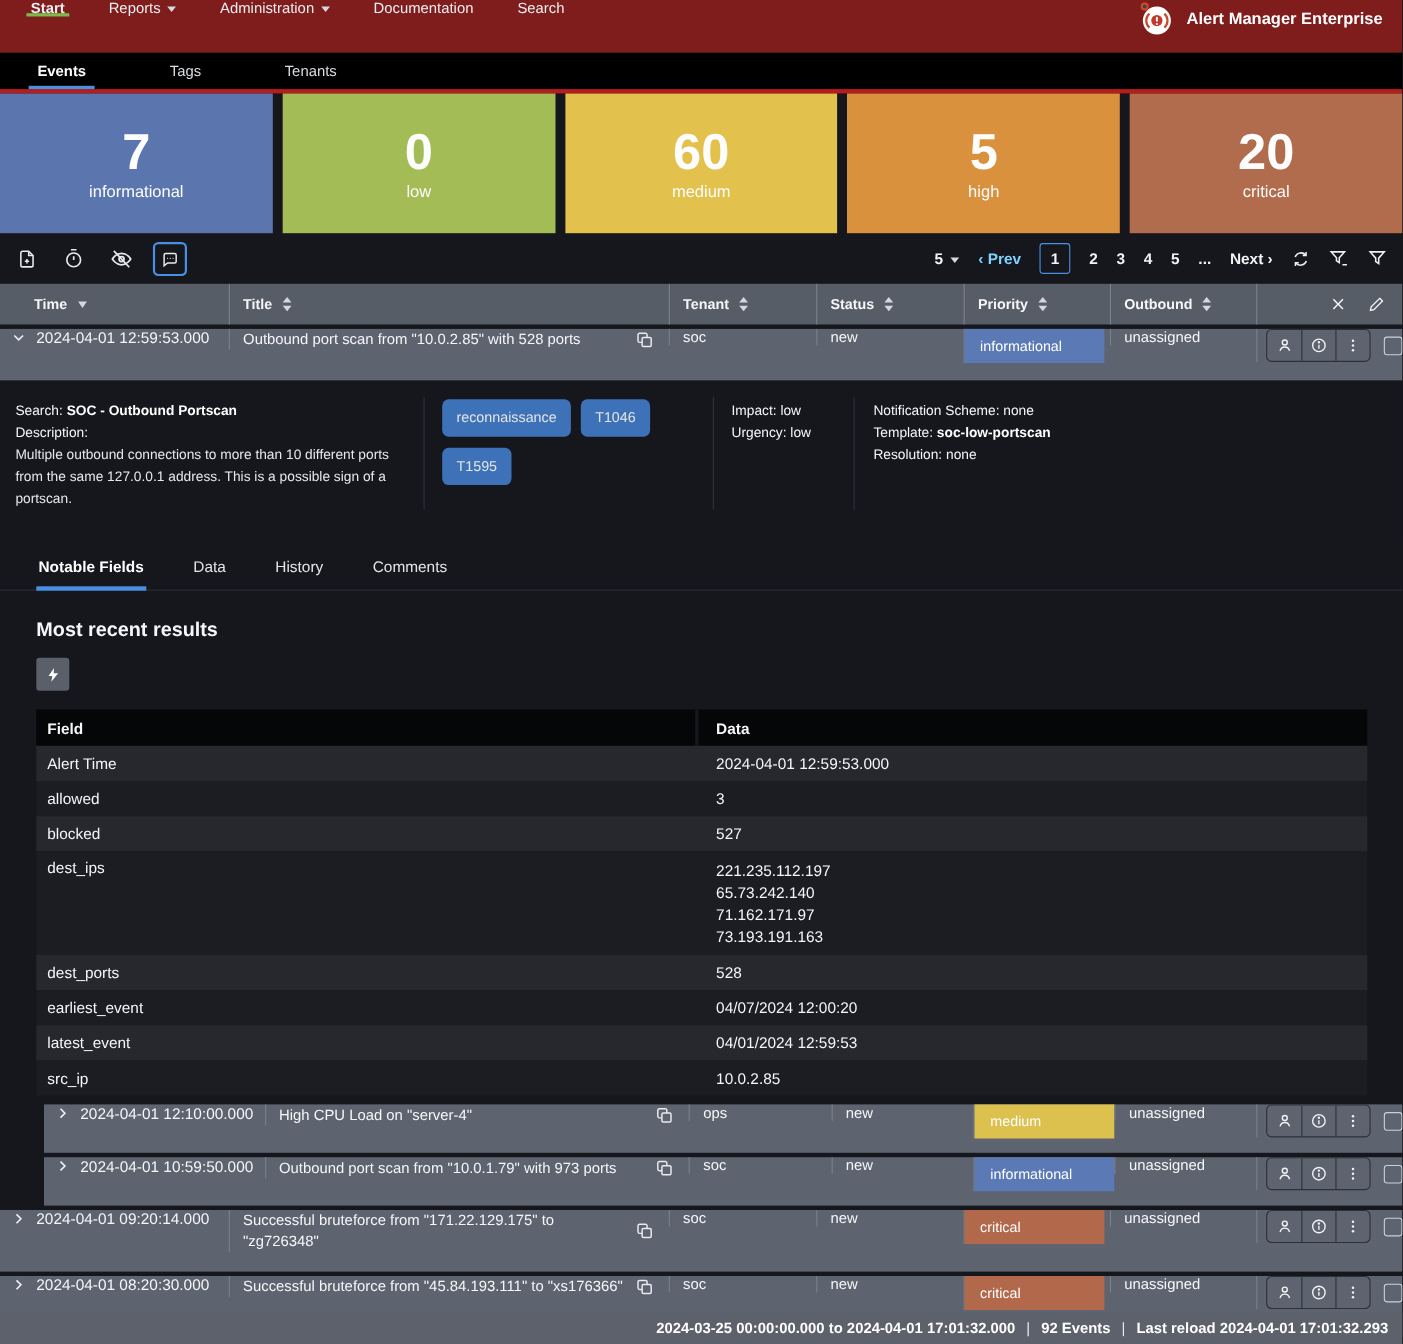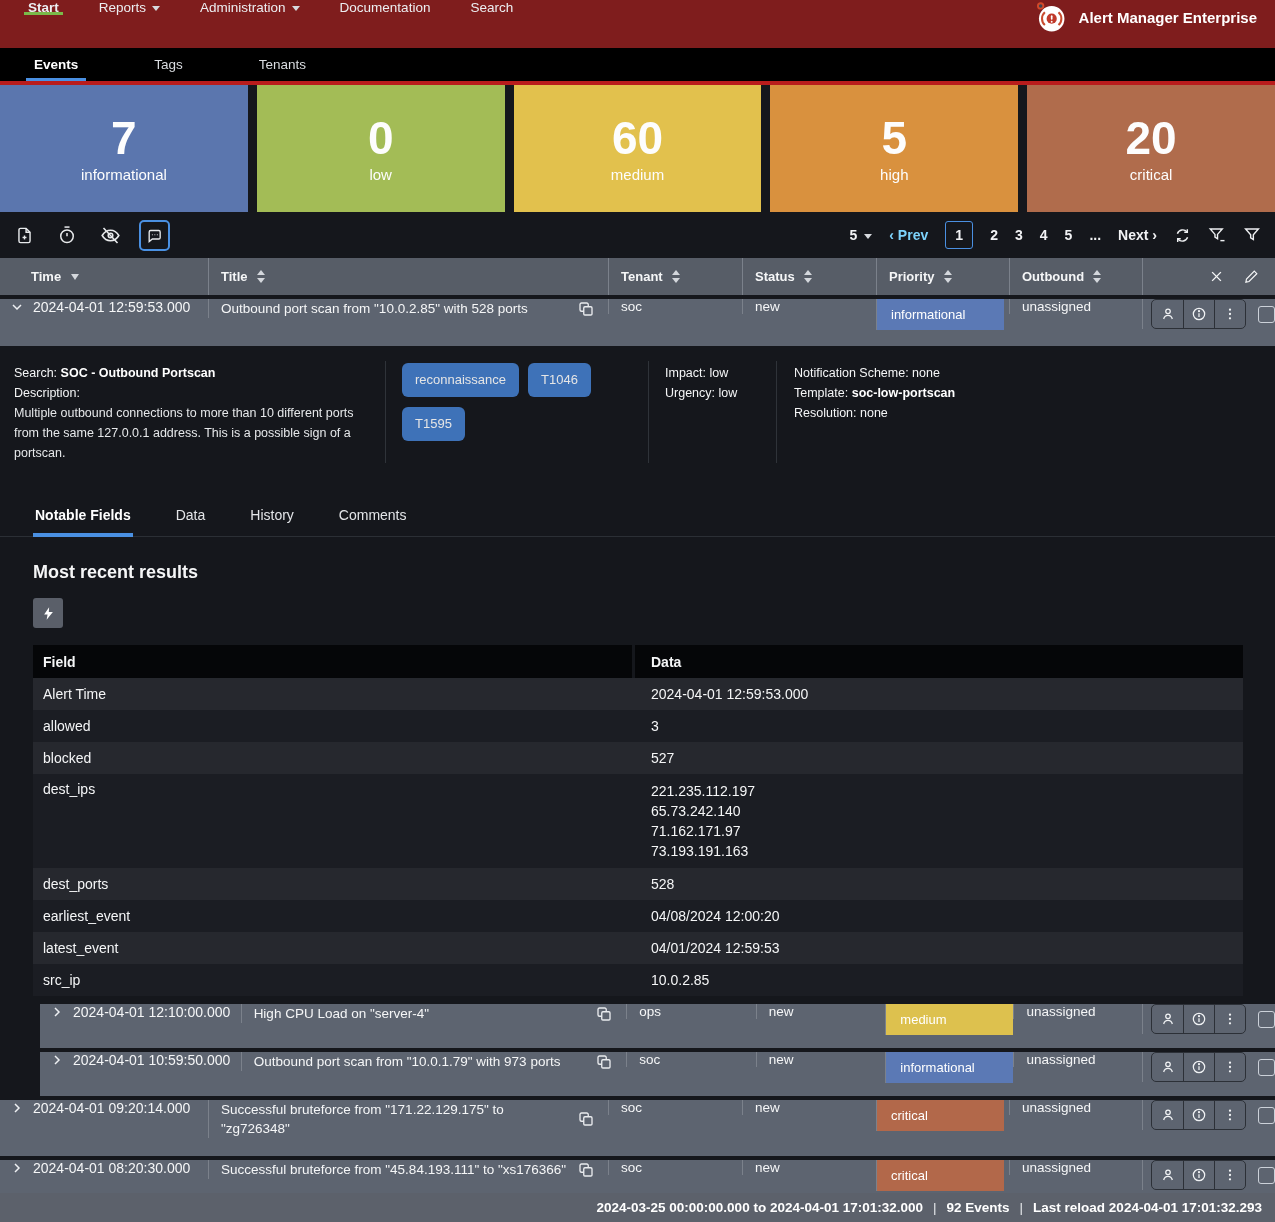--- a/index.html
+++ b/index.html
@@ -423,21 +423,21 @@
 65.73.242.140
 71.162.171.97
 73.193.191.163</div>
   </div>
   <div class="rrow light h32">
     <div class="rcell-f">dest_ports</div>
     <div class="rcell-v">528</div>
   </div>
   <div class="rrow dark h32">
     <div class="rcell-f">earliest_event</div>
-    <div class="rcell-v">04/08/2024 12:00:20</div>
+    <div class="rcell-v">04/07/2024 12:00:20</div>
   </div>
   <div class="rrow light h32">
     <div class="rcell-f">latest_event</div>
     <div class="rcell-v">04/01/2024 12:59:53</div>
   </div>
   <div class="rrow dark h32">
     <div class="rcell-f">src_ip</div>
     <div class="rcell-v">10.0.2.85</div>
   </div>
 </div>

